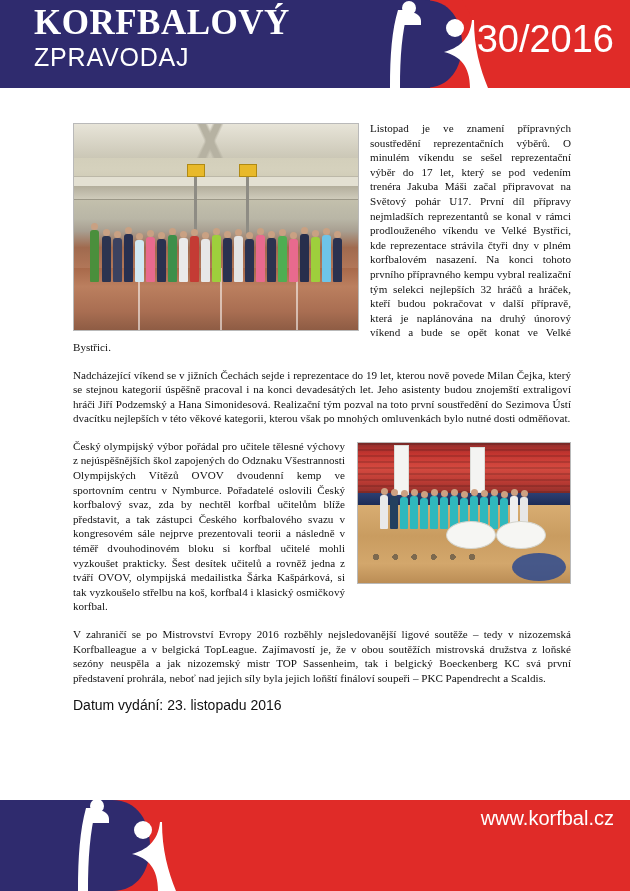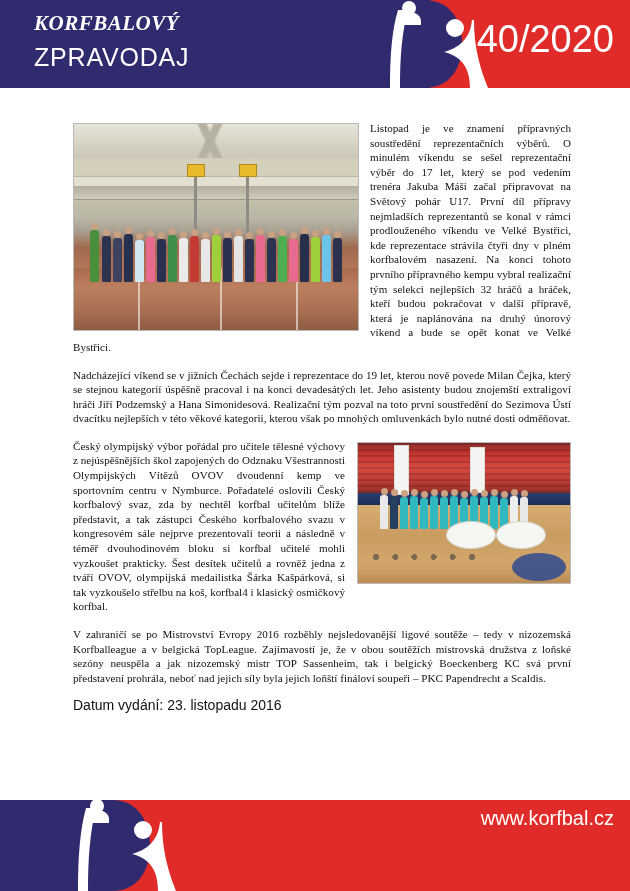--- a/index.html
+++ b/index.html
@@ -41,34 +41,32 @@
   }
   .title-block {
     position: absolute;
     left: 34px;
     top: 6px;
     color: #ffffff;
   }
   .title-line1 {
     font-family: "Liberation Serif", serif;
     font-weight: bold;
-    font-size: 21px;
+    font-size: 35px;
     letter-spacing: 0.5px;
     line-height: 34px;
     white-space: nowrap;
-    font-style: italic;
   }
   .title-line2 {
     font-family: "Liberation Sans", sans-serif;
     font-weight: normal;
     font-size: 25px;
     letter-spacing: 0.8px;
     line-height: 34px;
     white-space: nowrap;
-    text-align: right;
   }
   .issue-number {
     position: absolute;
     right: 16px;
     top: 14px;
     color: #ffffff;
     font-family: "Liberation Sans", sans-serif;
     font-size: 38px;
     line-height: 50px;
     white-space: nowrap;
@@ -342,21 +340,21 @@
       <circle cx="47" cy="8" r="7" fill="#ffffff"></circle>
       <circle cx="93" cy="28" r="9" fill="#ffffff"></circle>
       <path d="M108,88 C108,66 98,56 82,52 C96,48 108,40 110,20 L112,20 C112,48 118,68 126,88 Z" fill="#ffffff"></path>
     </svg>
 
     <div class="title-block">
       <div class="title-line1">KORFBALOVÝ</div>
       <div class="title-line2">ZPRAVODAJ</div>
     </div>
 
-    <div class="issue-number">40/2020</div>
+    <div class="issue-number">30/2016</div>
   </div>
 
   <div class="content">
     <div class="article">
 
       <div class="photo photo-1">
         <div class="hall-bg"></div>
         <div class="hall-truss"></div>
         <div class="hall-balcony"></div>
         <div class="korf-post" style="left:120px; top:46px; height:92px;"></div>

